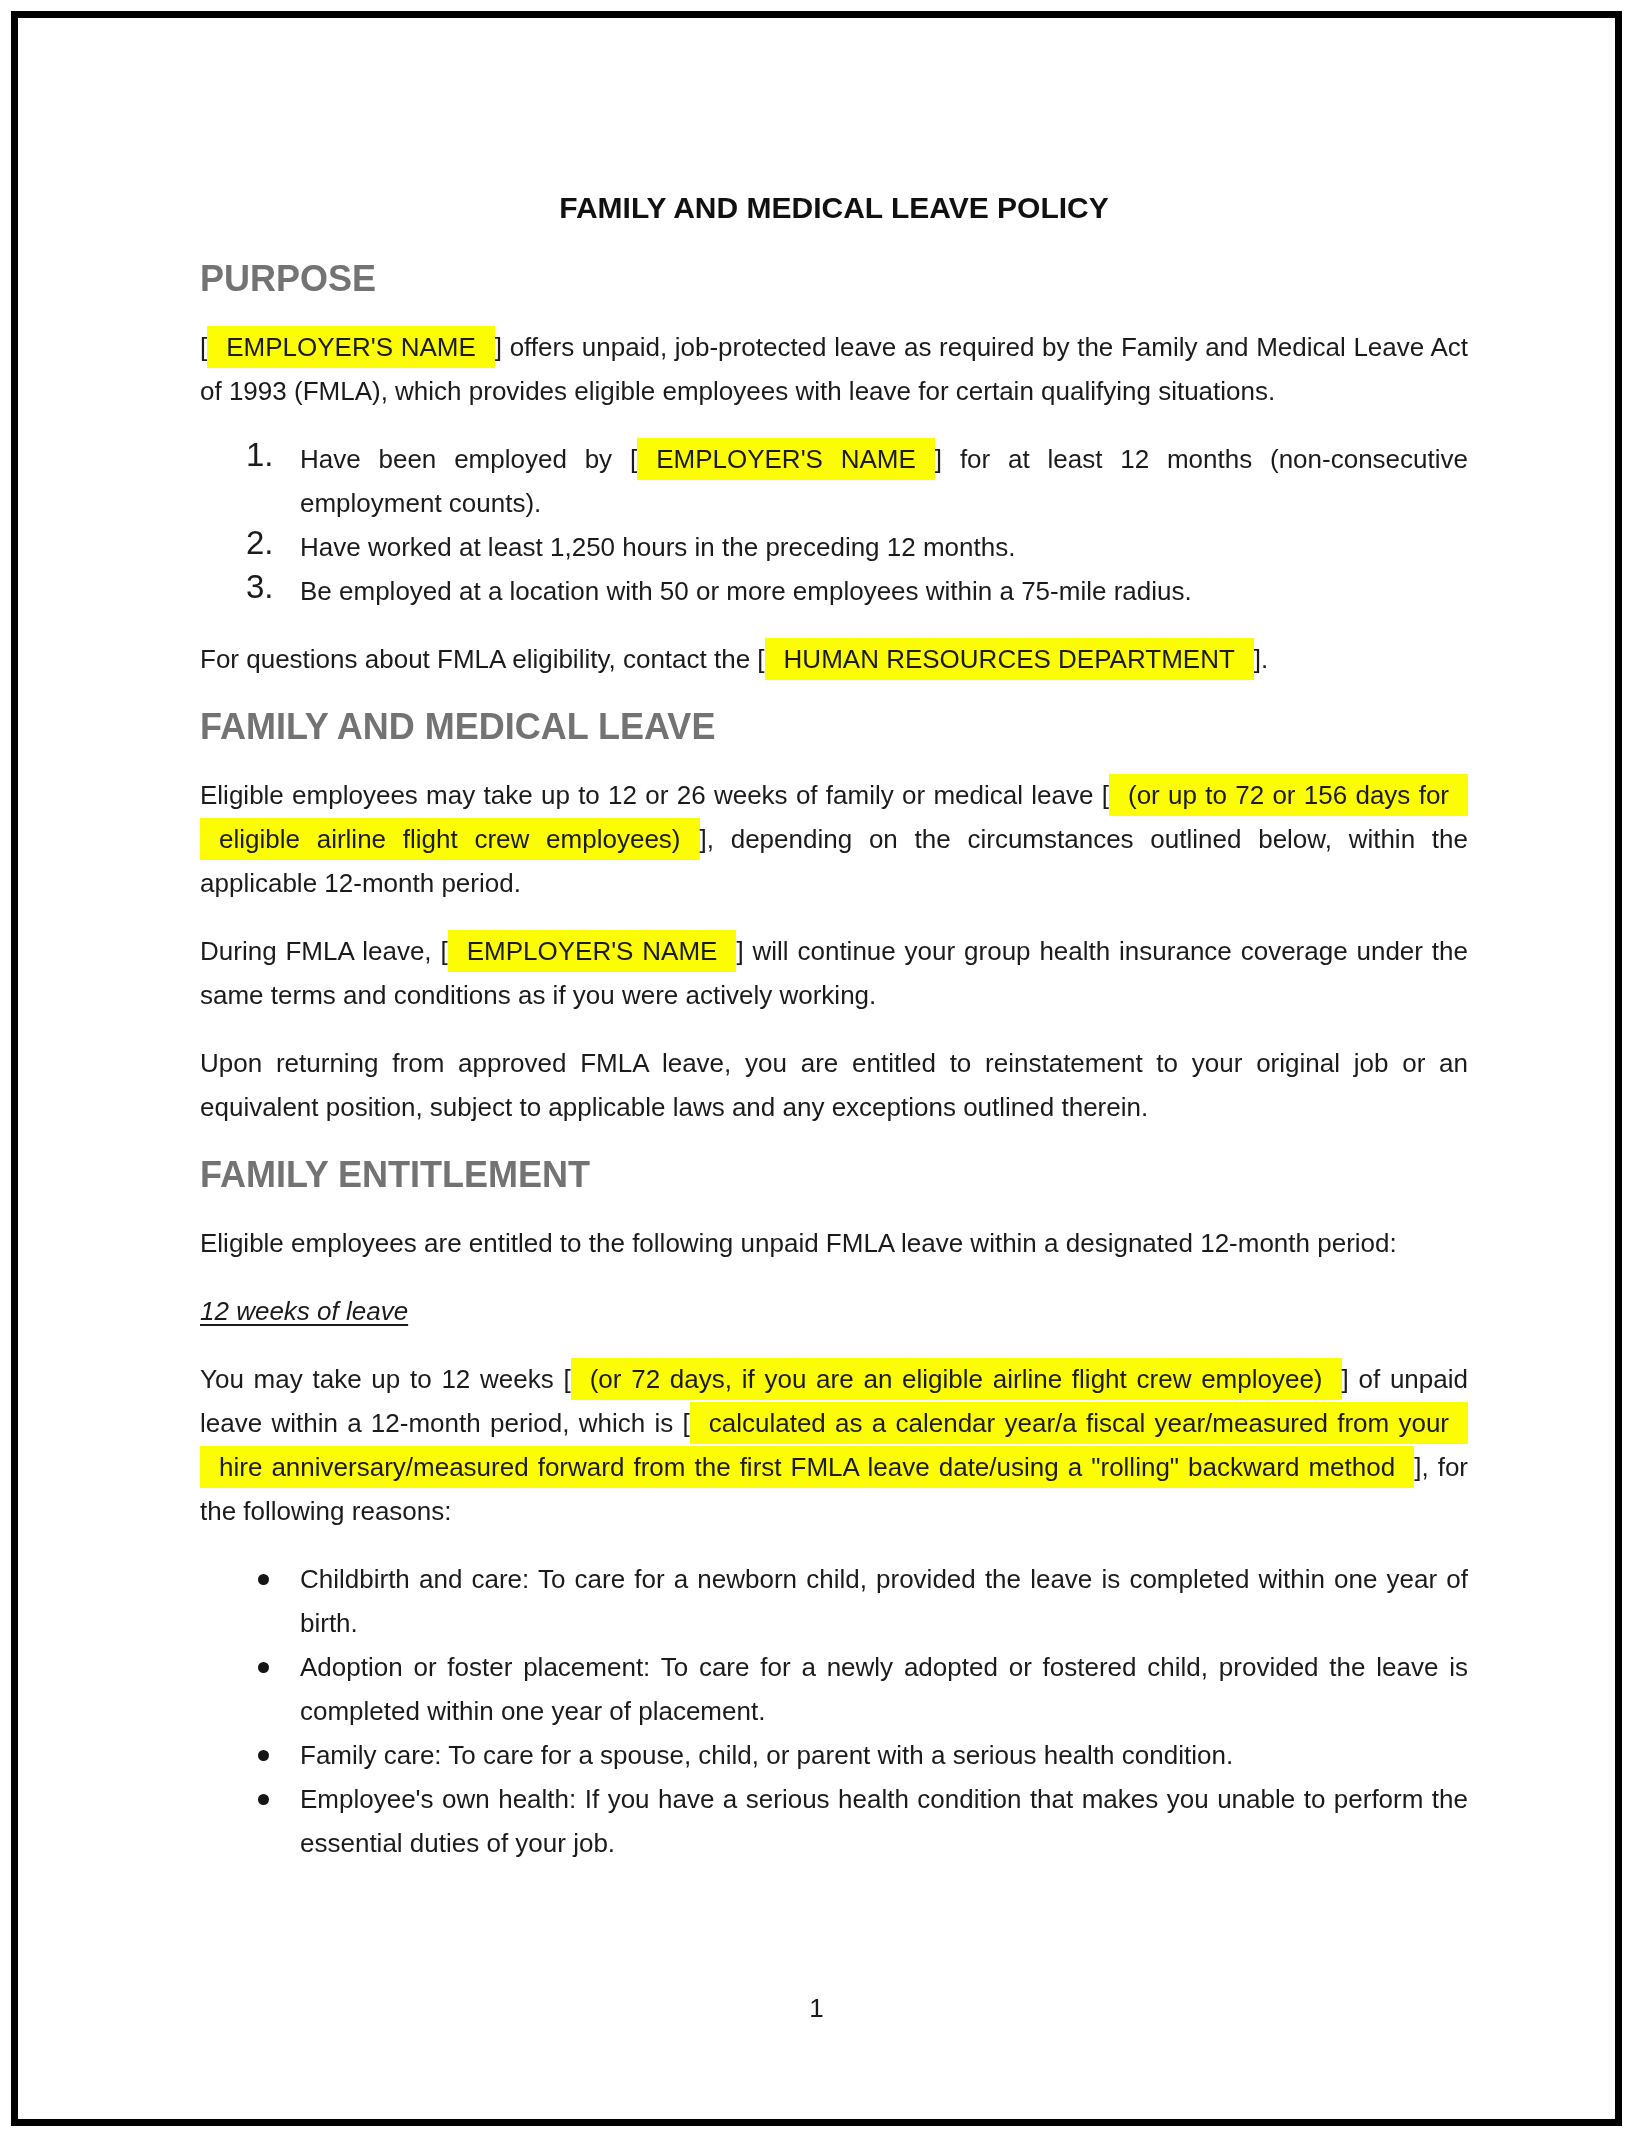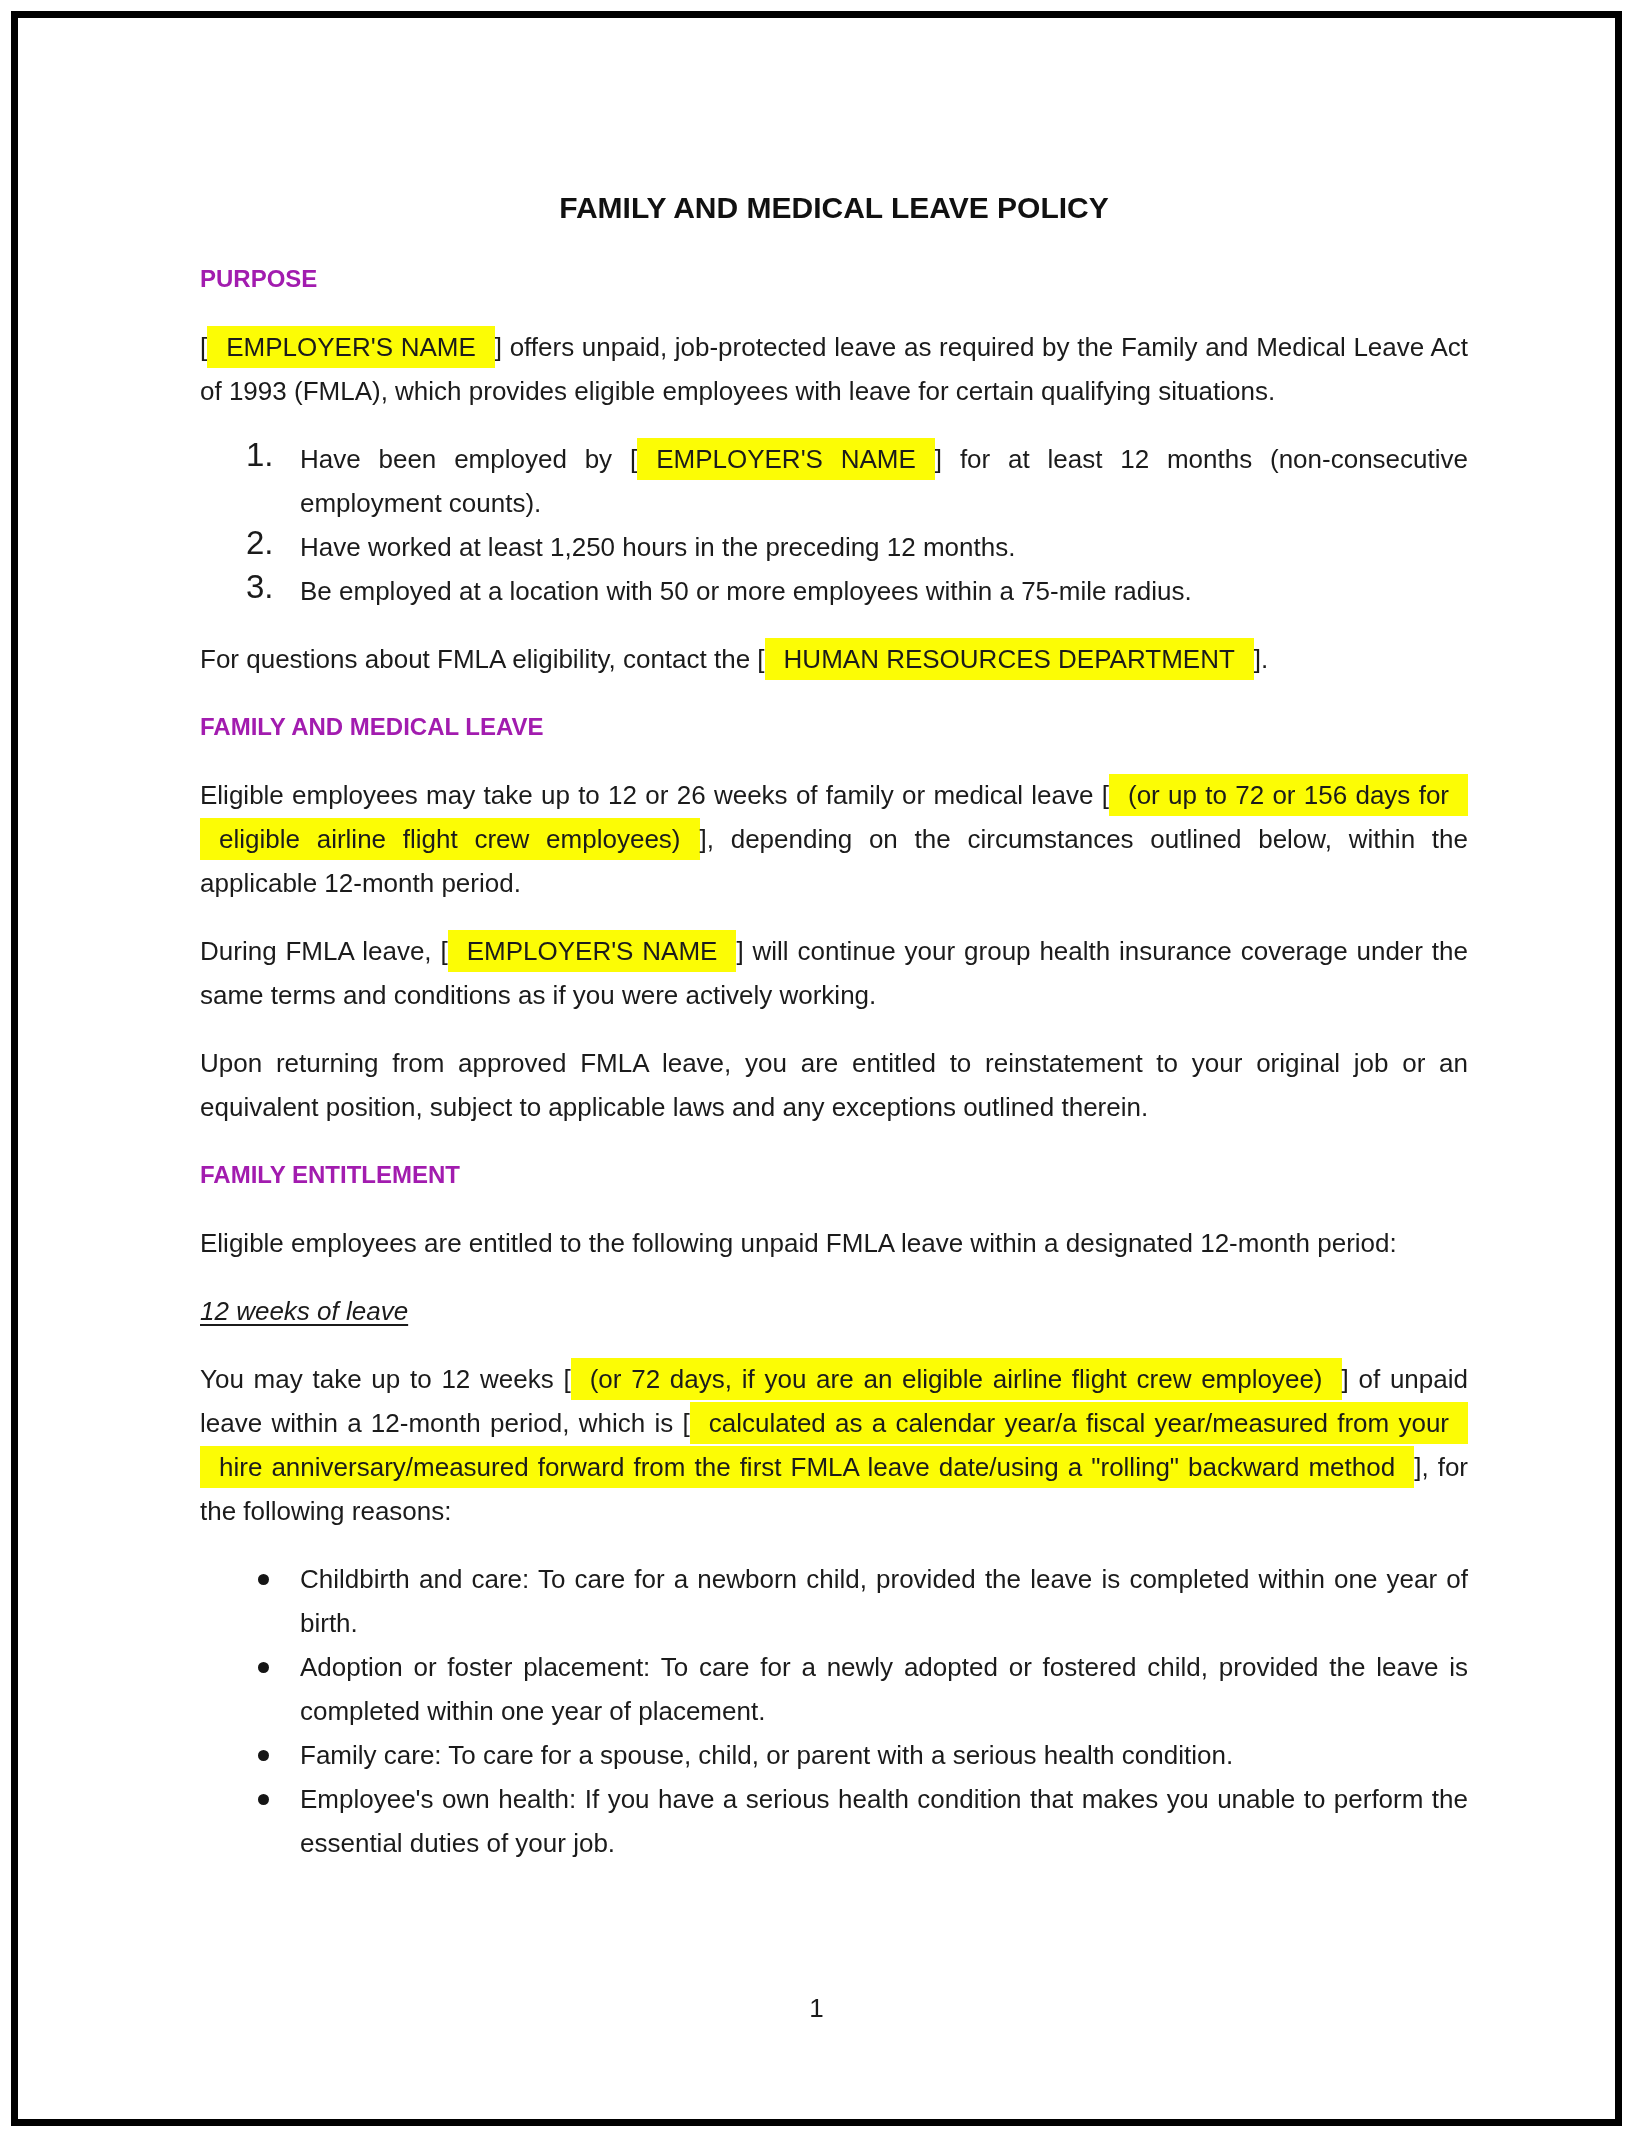--- a/index.html
+++ b/index.html
@@ -22,25 +22,25 @@
   }
   .doc-title{
     text-align:center;
     font-weight:bold;
     font-size:30px;
     line-height:44px;
     margin:0 0 27px 0;
     color:#111;
   }
   h2.section-heading{
-    font-size:24px;
+    font-size:36px;
     line-height:44px;
     font-weight:bold;
     margin:0 0 24px 0;
-    color:#a21caf;
+    color:#737373;
   }
   p.body-text{
     font-size:26px;
     line-height:44px;
     text-align:justify;
     margin:0 0 24px 0;
   }
   .hl{
     background:var(--hl,#fcfc05);
     padding:6px 19px;

